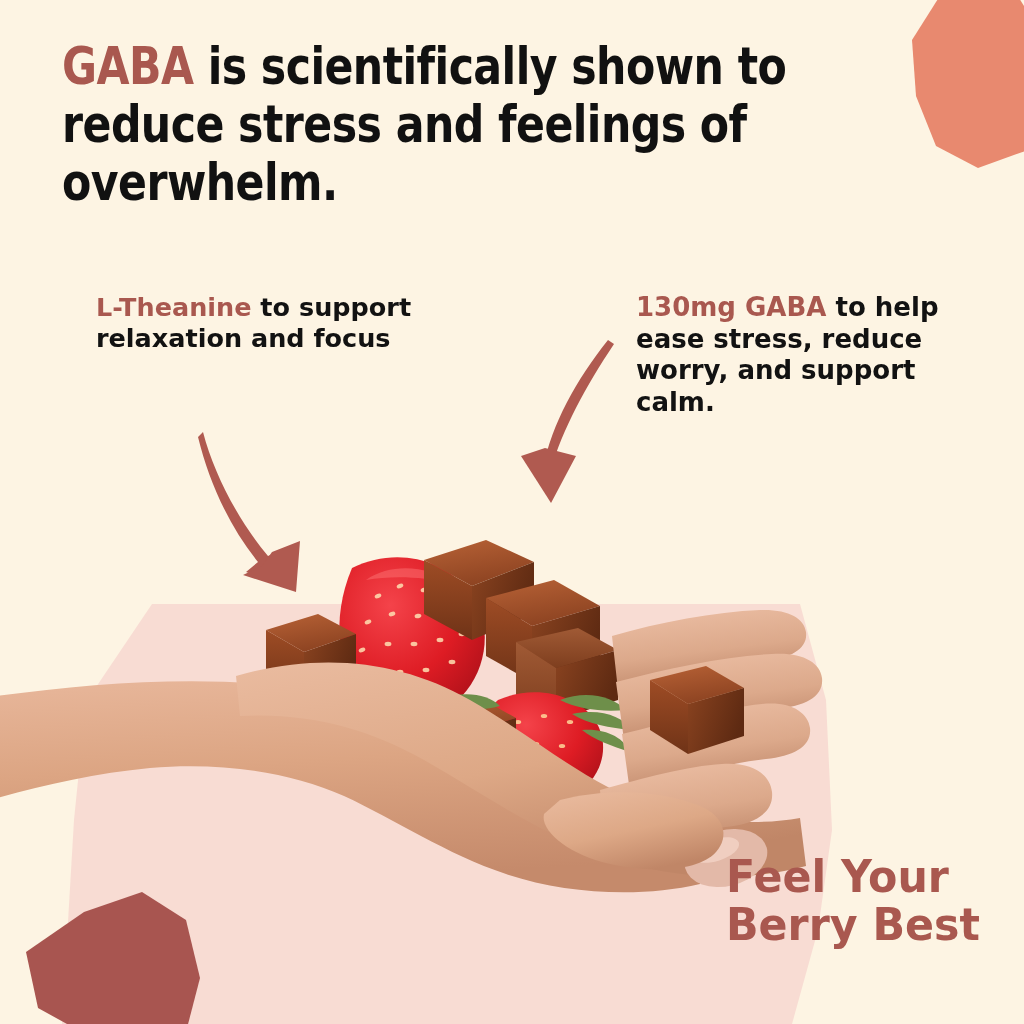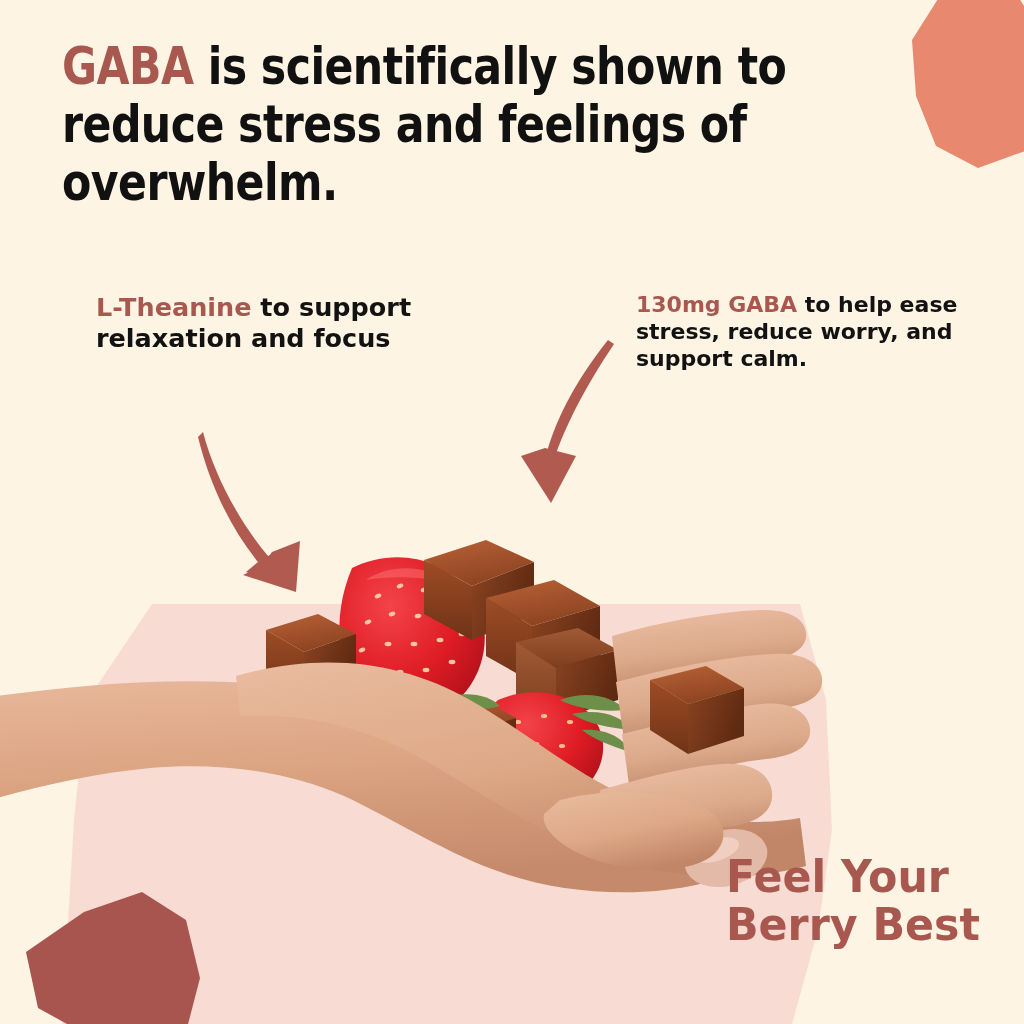--- a/index.html
+++ b/index.html
@@ -48,21 +48,21 @@
   .callout .accent{color:#A9584F;}
 
   #callout-left{
     left:96px; top:292px;
     width:320px;
     font-size:25.5px;
   }
   #callout-right{
     left:636px; top:292px;
     width:352px;
-    font-size:22px;
+    font-size:26px;
   }
 
   
   #tagline{
     position:absolute;
     left:726px; top:853px;
     width:285px;
     text-align:left;
     font-size:45px;
     line-height:1.07;

